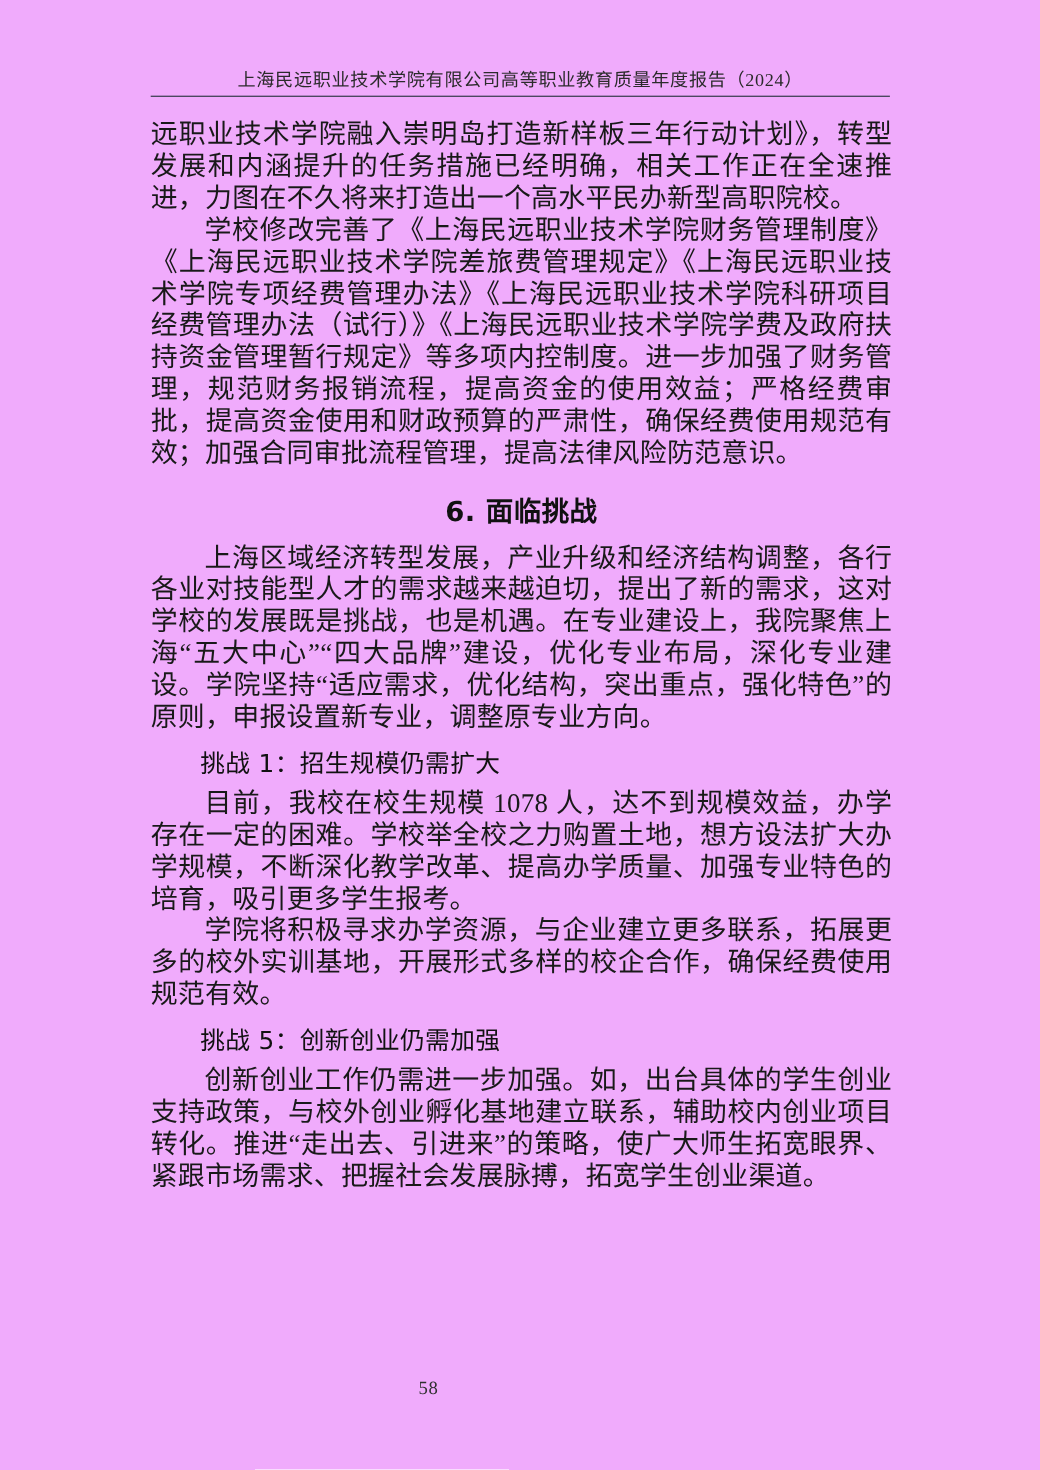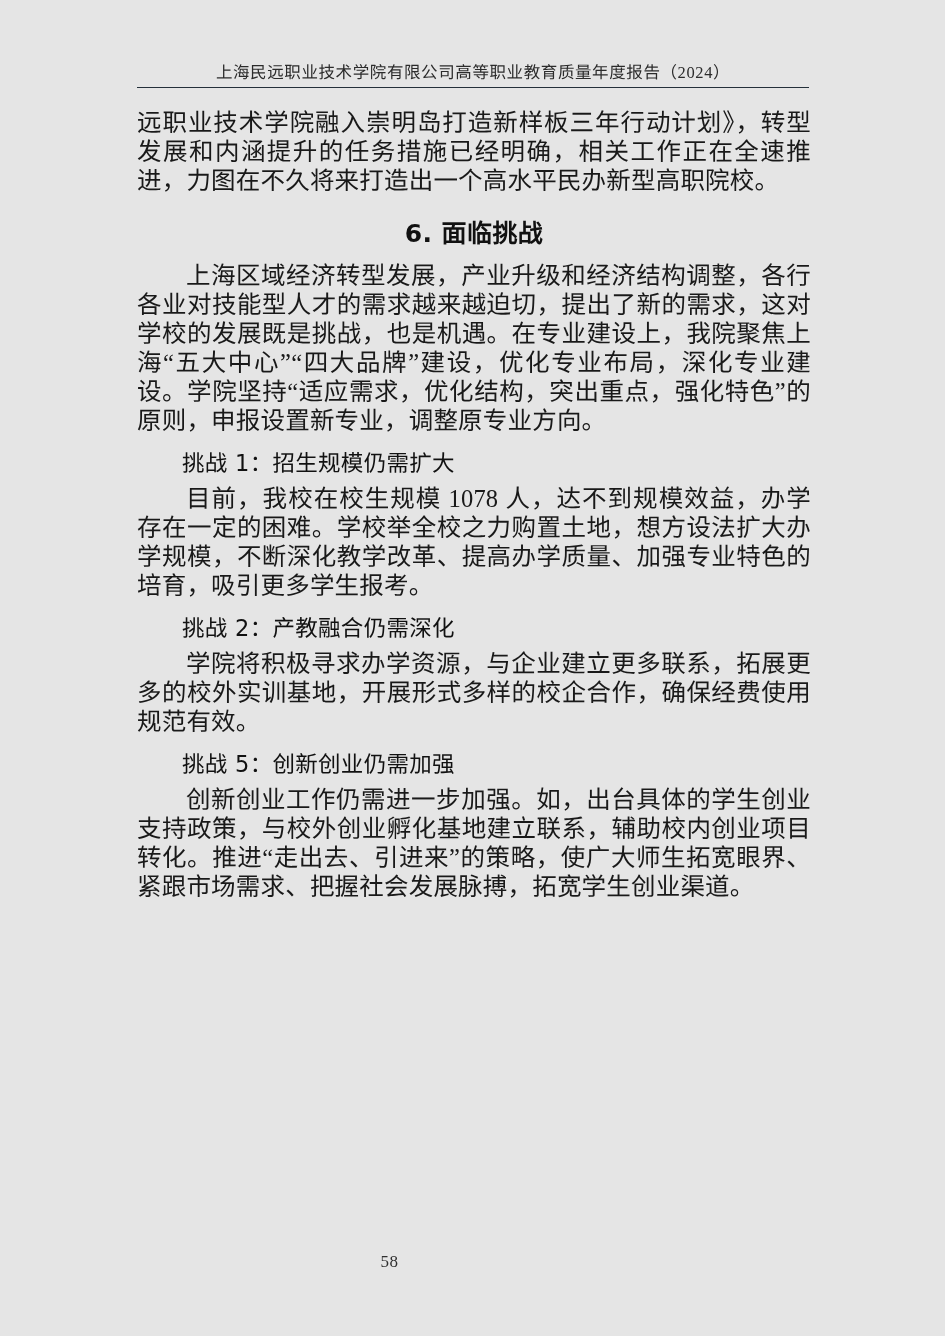--- a/index.html
+++ b/index.html
@@ -9,21 +9,21 @@
     background: #ffffff;
   }
   body {
     font-family: "Liberation Serif", "DejaVu Serif", serif;
     color: #1a1a1a;
   }
   .page {
     position: relative;
     width: 945px;
     height: 1336px;
-    background: #e5e5e5;
+    background: #f0abfc;
     box-sizing: border-box;
     overflow: hidden;
   }
 
   
   .header {
     position: absolute;
     left: 137px;
     top: 62px;
     width: 672px;
@@ -118,29 +118,29 @@
 
   <div class="header">
     <div class="header-text">上海民远职业技术学院有限公司高等职业教育质量年度报告（2024）</div>
     <div class="header-rule"></div>
   </div>
 
   <div class="content">
 
     <p class="para noindent">远职业技术学院融入崇明岛打造新样板三年行动计划》，转型发展和内涵提升的任务措施已经明确，相关工作正在全速推进，力图在不久将来打造出一个高水平民办新型高职院校。</p>
 
+    <p class="para indent">学校修改完善了《上海民远职业技术学院财务管理制度》《上海民远职业技术学院差旅费管理规定》《上海民远职业技术学院专项经费管理办法》《上海民远职业技术学院科研项目经费管理办法（试行）》《上海民远职业技术学院学费及政府扶持资金管理暂行规定》等多项内控制度。进一步加强了财务管理，规范财务报销流程，提高资金的使用效益；严格经费审批，提高资金使用和财政预算的严肃性，确保经费使用规范有效；加强合同审批流程管理，提高法律风险防范意识。</p>
 
     <h2 class="section-heading">6. 面临挑战</h2>
 
     <p class="para indent">上海区域经济转型发展，产业升级和经济结构调整，各行各业对技能型人才的需求越来越迫切，提出了新的需求，这对学校的发展既是挑战，也是机遇。在专业建设上，我院聚焦上海“五大中心”“四大品牌”建设，优化专业布局，深化专业建设。学院坚持“适应需求，优化结构，突出重点，强化特色”的原则，申报设置新专业，调整原专业方向。</p>
 
     <h3 class="challenge-heading">挑战 1：招生规模仍需扩大</h3>
     <p class="para indent">目前，我校在校生规模 1078 人，达不到规模效益，办学存在一定的困难。学校举全校之力购置土地，想方设法扩大办学规模，不断深化教学改革、提高办学质量、加强专业特色的培育，吸引更多学生报考。</p>
 
-    <h3 class="challenge-heading">挑战 2：产教融合仍需深化</h3>
     <p class="para indent">学院将积极寻求办学资源，与企业建立更多联系，拓展更多的校外实训基地，开展形式多样的校企合作，确保经费使用规范有效。</p>
 
     <h3 class="challenge-heading">挑战 5：创新创业仍需加强</h3>
     <p class="para indent">创新创业工作仍需进一步加强。如，出台具体的学生创业支持政策，与校外创业孵化基地建立联系，辅助校内创业项目转化。推进“走出去、引进来”的策略，使广大师生拓宽眼界、紧跟市场需求、把握社会发展脉搏，拓宽学生创业渠道。</p>
 
   </div>
 
   <div class="footer">
     <span class="page-number">58</span>
   </div>

